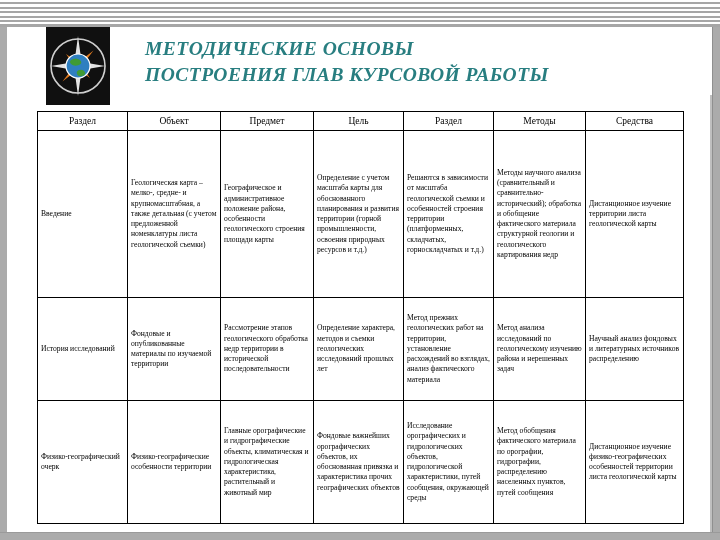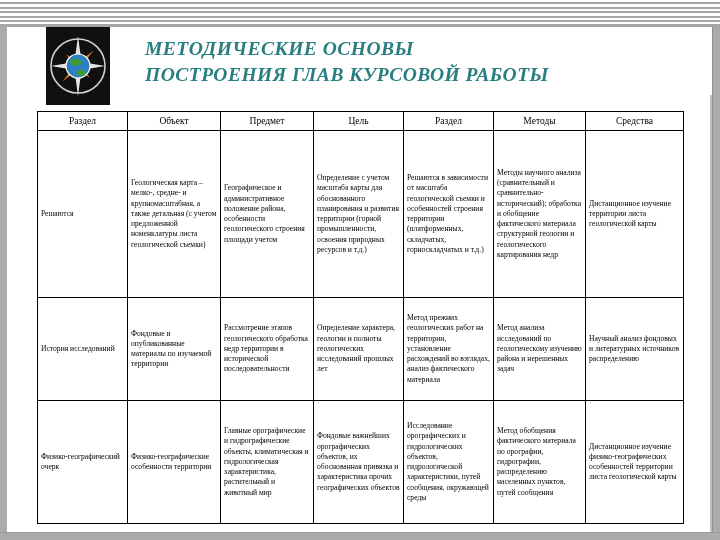--- a/index.html
+++ b/index.html
@@ -105,33 +105,33 @@
         <th>Объект</th>
         <th>Предмет</th>
         <th>Цель</th>
         <th>Раздел</th>
         <th>Методы</th>
         <th>Средства</th>
       </tr>
     </thead>
     <tbody>
       <tr class="r1">
-        <td class="rowhead">Решаются</td>
+        <td class="rowhead">Введение</td>
         <td>Геологическая карта – мелко-, средне- и крупномасштабная, а также детальная (с учетом предложенной номенклатуры листа геологической съемки)</td>
-        <td>Географическое и административное положение района, особенности геологического строения площади учетом</td>
+        <td>Географическое и административное положение района, особенности геологического строения площади карты</td>
         <td>Определение с учетом масштаба карты для обоснованного планирования и развития территории (горной промышленности, освоения природных ресурсов и т.д.)</td>
         <td>Решаются в зависимости от масштаба геологической съемки и особенностей строения территории (платформенных, складчатых, горноскладчатых и т.д.)</td>
         <td>Методы научного анализа (сравнительный и сравнительно-исторический); обработка и обобщение фактического материала структурной геологии и геологического картирования недр</td>
         <td>Дистанционное изучение территории листа геологической карты</td>
       </tr>
       <tr class="r2">
         <td class="rowhead">История исследований</td>
         <td>Фондовые и опубликованные материалы по изучаемой территории</td>
         <td>Рассмотрение этапов геологического обработка недр территории в исторической последовательности</td>
-        <td>Определение характера, геологии и полноты геологических исследований прошлых лет</td>
+        <td>Определение характера, методов и съемки геологических исследований прошлых лет</td>
         <td>Метод прежних геологических работ на территории, установление расхождений во взглядах, анализ фактического материала</td>
         <td>Метод анализа исследований по геологическому изучению района и нерешенных задач</td>
         <td>Научный анализ фондовых и литературных источников распределению</td>
       </tr>
       <tr class="r3">
         <td class="rowhead">Физико-географический очерк</td>
         <td>Физико-географические особенности территории</td>
         <td>Главные орографические и гидрографические объекты, климатическая и гидрологическая характеристика, растительный и животный мир</td>
         <td>Фондовые важнейших орографических объектов, их обоснованная привязка и характеристика прочих географических объектов</td>
         <td>Исследование орографических и гидрологических объектов, гидрологической характеристики, путей сообщения, окружающей среды</td>

